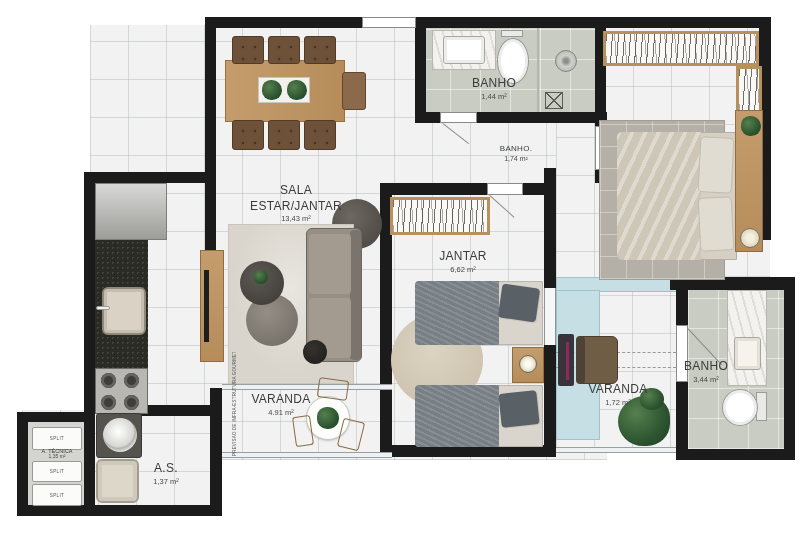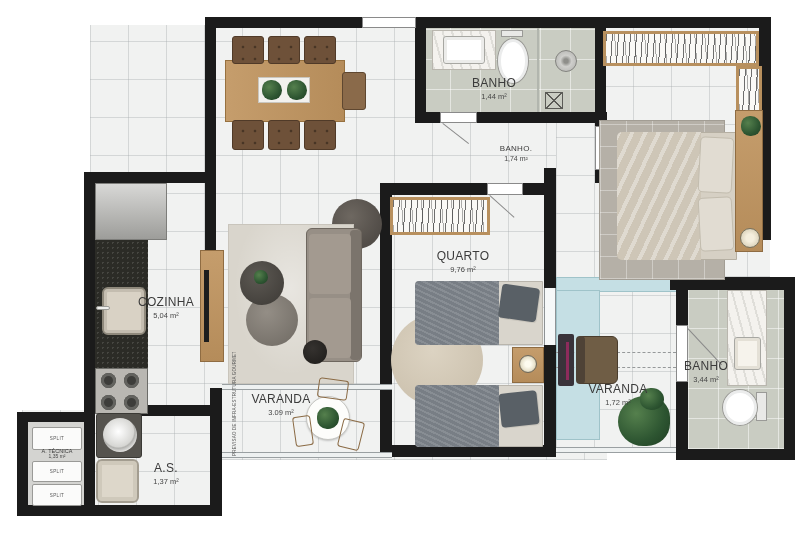--- a/index.html
+++ b/index.html
@@ -195,39 +195,39 @@
   <div class="split-box" style="left:32px;top:427px;width:48px;height:21px;">
       <span>SPLIT</span>
     </div>
   <div class="split-box" style="left:32px;top:461px;width:48px;height:19px;">
       <span>SPLIT</span>
     </div>
   <div class="split-box" style="left:32px;top:484px;width:48px;height:20px;">
       <span>SPLIT</span>
     </div>
 
+  <div class="room-label" style="left:236px;top:183px;width:120px;">
+    <div class="rn">SALA ESTAR/JANTAR</div>
+    <div class="ra">13,43 m²</div>
+  </div>
   <div class="room-label" style="left:454px;top:76px;width:80px;">
     <div class="rn">BANHO</div>
     <div class="ra">1,44 m²</div>
   </div>
   <div class="room-label sm" style="left:486px;top:144px;width:60px;">
     <div class="rn">BANHO.</div>
     <div class="ra">1,74 m²</div>
   </div>
   <div class="room-label" style="left:413px;top:249px;width:100px;">
-    <div class="rn">QUARTO</div>
-    <div class="ra">9,76 m²</div>
-  </div>
-  <div class="room-label" style="left:126px;top:295px;width:80px;">
-    <div class="rn">COZINHA</div>
-    <div class="ra">5,04 m²</div>
+    <div class="rn">JANTAR</div>
+    <div class="ra">6,62 m²</div>
   </div>
   <div class="room-label" style="left:241px;top:392px;width:80px;">
     <div class="rn">VARANDA</div>
-    <div class="ra">3.09 m²</div>
+    <div class="ra">4.91 m²</div>
   </div>
   <div class="room-label" style="left:578px;top:382px;width:80px;">
     <div class="rn">VARANDA</div>
     <div class="ra">1,72 m²</div>
   </div>
   <div class="room-label" style="left:666px;top:359px;width:80px;">
     <div class="rn">BANHO</div>
     <div class="ra">3,44 m²</div>
   </div>
   <div class="room-label" style="left:136px;top:461px;width:60px;">

